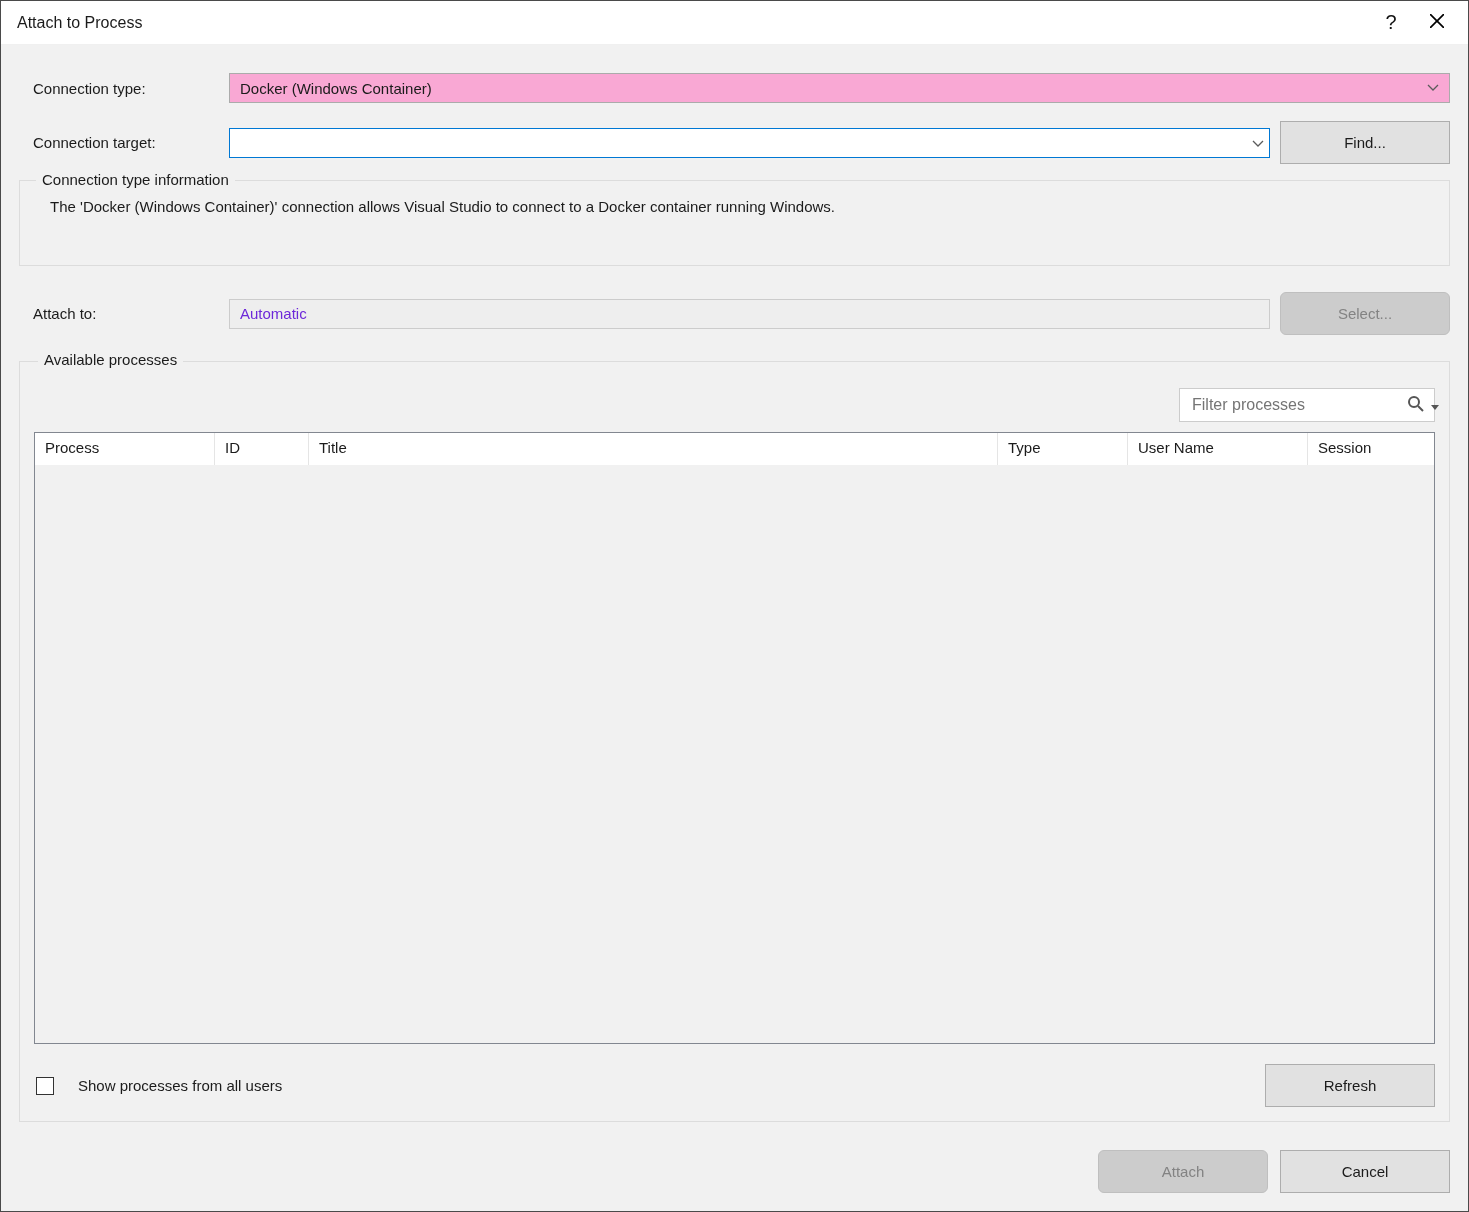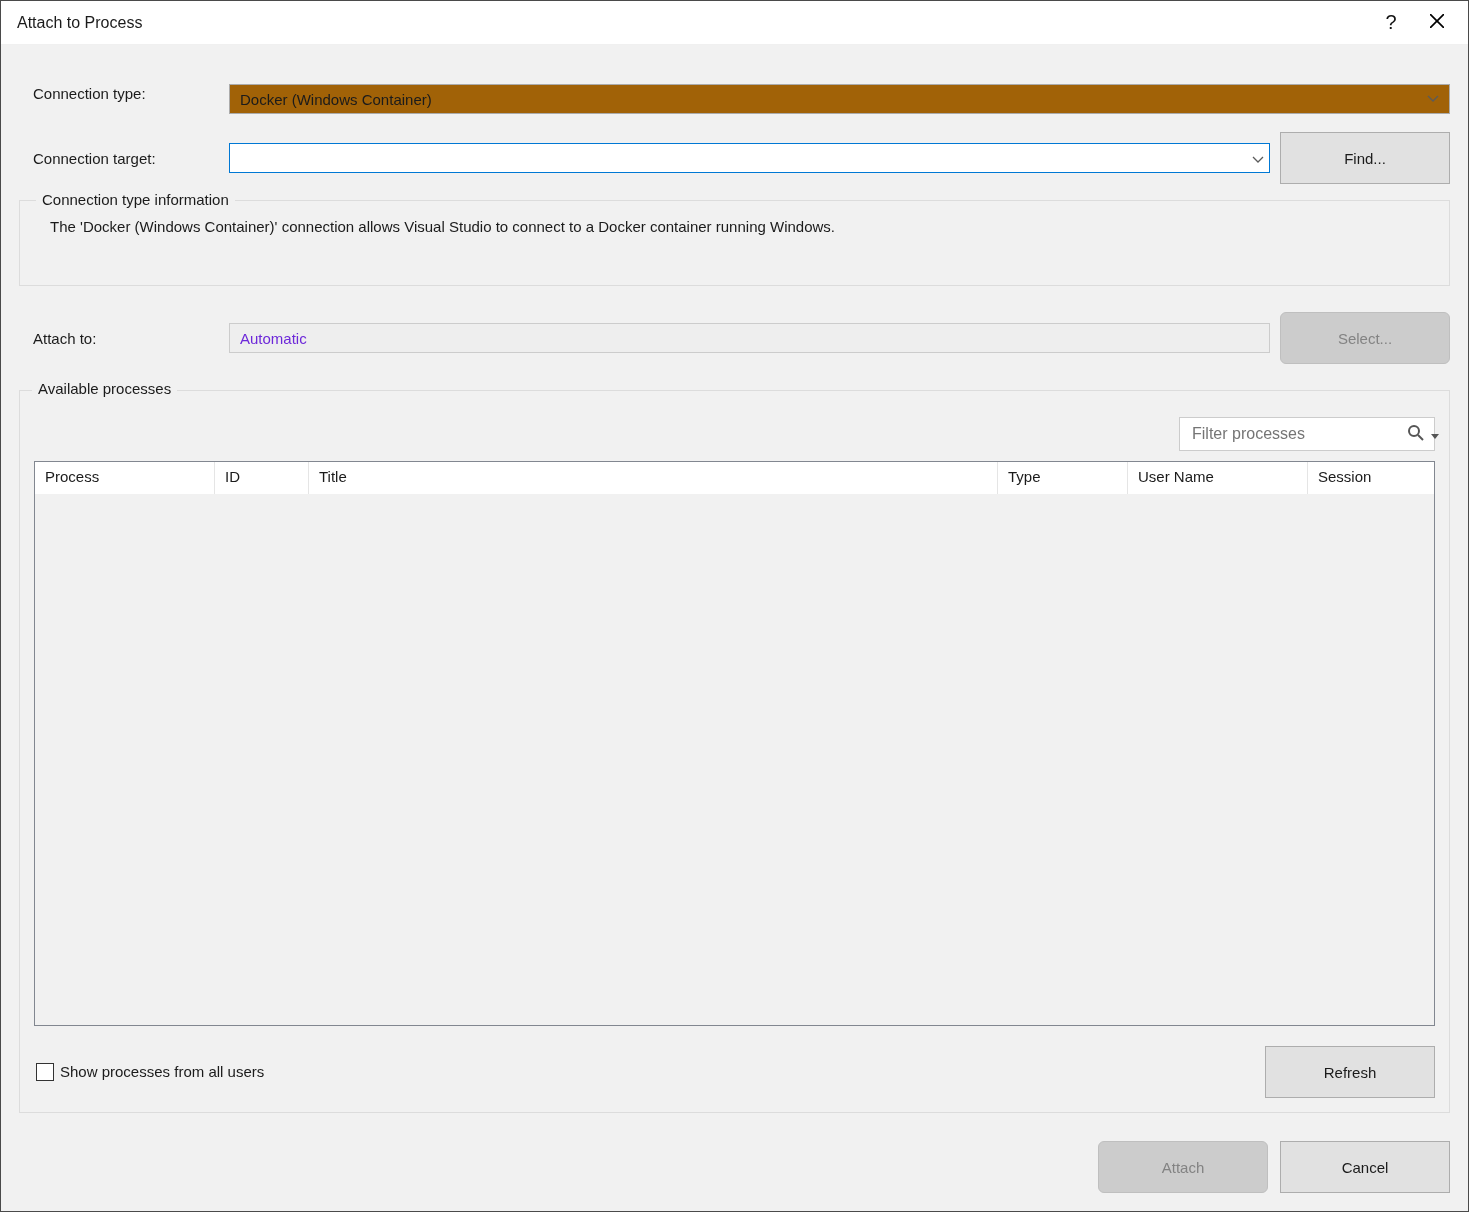--- a/index.html
+++ b/index.html
@@ -60,21 +60,21 @@
   .select-box, .combo-box, .readonly-box {
     flex: 1;
     height: 30px;
     border: 1px solid #ababab;
     background: #e6e6e6;
     display: flex;
     align-items: center;
     padding: 0 10px;
     position: relative;
   }
-  .select-box { background: #a16207; margin-top: 11px; }
+  .select-box { background: #f9a8d4; }
   .chevron {
     position: absolute;
     right: 10px;
     top: 50%;
     transform: translateY(-50%);
   }
   .chevron svg { width: 12px; height: 8px; display:block; }
   .combo-box {
     background: #ffffff;
     border: 1px solid #0078d4;
@@ -92,21 +92,21 @@
   }
   .combo-box .drop-btn {
     width: 24px;
     height: 100%;
     border-left: 1px solid #ffffff;
     display: flex;
     align-items: center;
     justify-content: center;
   }
   .btn {
-    height: 52px;
+    height: 43px;
     min-width: 170px;
     border: 1px solid #adadad;
     background: #e1e1e1;
     display: flex;
     align-items: center;
     justify-content: center;
     font-size: 15px;
     font-family: inherit;
   }
   .btn.disabled { background: #cccccc; color: #838383; border-color: #bfbfbf; border-radius: 6px; }
@@ -139,21 +139,21 @@
     flex: 1;
     display: flex;
     flex-direction: column;
     position: relative;
     padding: 20px 14px 14px 14px;
     margin-top: 18px;
   }
   .group .legend {
     position: absolute;
     top: -11px;
-    left: 12px;
+    left: 18px;
     background: #f1f1f1;
     padding: 0 6px;
   }
   .filter-row {
     display: flex;
     justify-content: flex-end;
     margin-bottom: 10px;
     margin-top: 6px;
   }
   .filter-box {
@@ -205,21 +205,21 @@
   .table .body { flex: 1; }
   .below-row {
     display: flex;
     align-items: center;
     justify-content: space-between;
     margin-top: 20px;
   }
   .checkbox {
     display: flex;
     align-items: flex-start;
-    gap: 6px;
+    gap: 24px;
     padding-left: 2px;
   }
   .checkbox .box {
     width: 18px;
     height: 18px;
     border: 1px solid #333;
     background: #ffffff;
   }
   .footer {
     display: flex;

